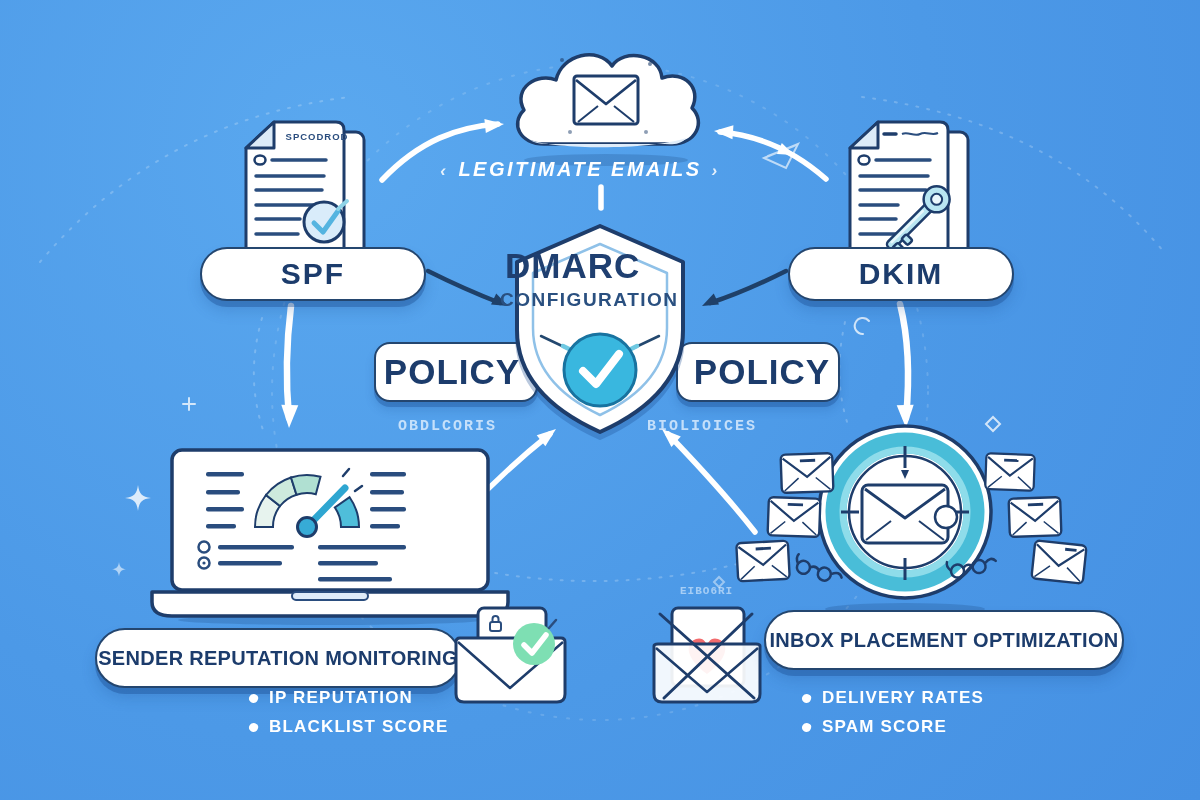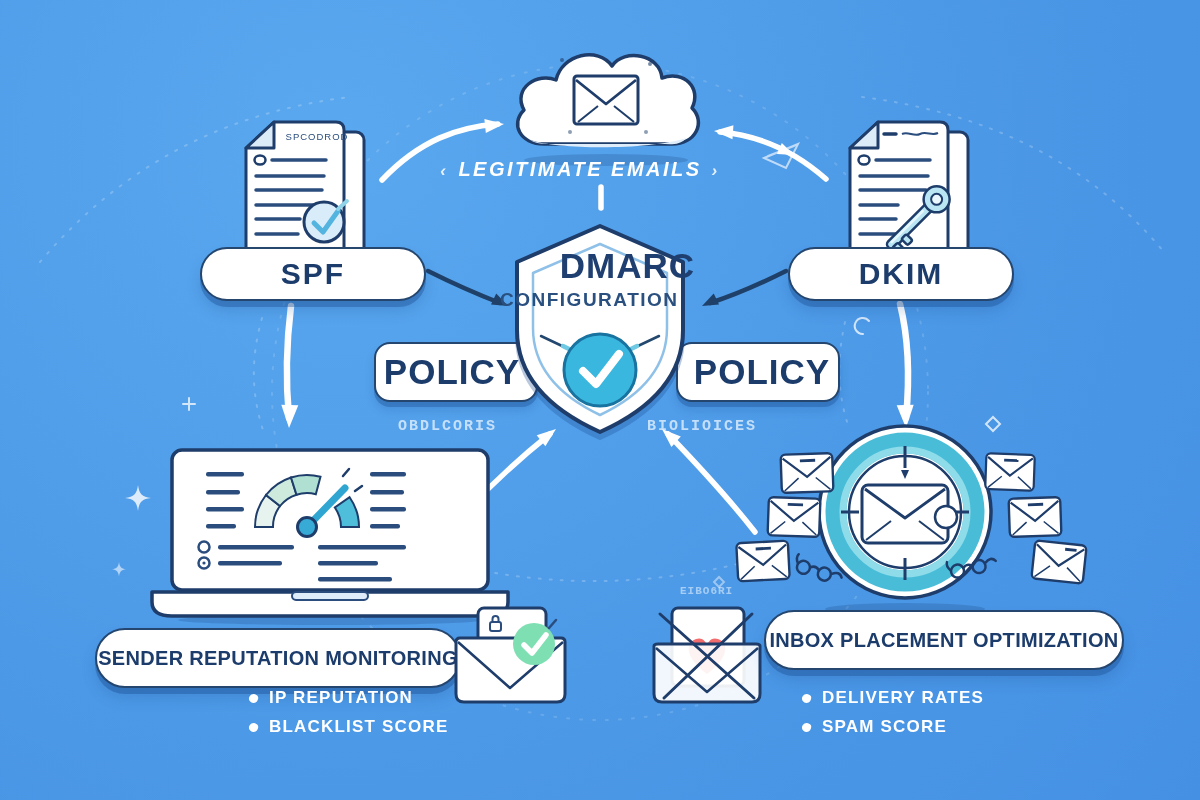--- a/index.html
+++ b/index.html
@@ -29,29 +29,29 @@
   .bullets{position:absolute;z-index:6;display:flex;flex-direction:column;gap:9px;}
   .bullet-row{display:flex;align-items:center;gap:11px;}
   .bullet-dot{width:9px;height:9px;border-radius:55% 45% 50% 50%;background:#ffffff;transform:rotate(18deg);flex:0 0 auto;}
   .bullet-label{color:#ffffff;font-weight:800;font-size:17px;letter-spacing:1.2px;white-space:nowrap;}
   .legit{
     position:absolute;left:400px;top:158px;width:360px;text-align:center;z-index:6;
     color:#ffffff;font-weight:800;font-size:20px;letter-spacing:2.5px;white-space:nowrap;font-style:italic;
   }
   .legit .tick{font-size:17px;opacity:.85;margin:0 10px;font-weight:700;}
   .shield-title{
-    position:absolute;left:505px;top:246px;width:190px;text-align:right;z-index:6;
+    position:absolute;left:505px;top:246px;width:190px;text-align:left;z-index:6;
     color:#1f3f70;font-weight:800;font-size:35px;letter-spacing:1px;
   }
   .shield-sub{
     position:absolute;left:500px;top:289px;width:200px;z-index:6;
     color:#2a5080;font-weight:700;font-size:19px;letter-spacing:1.5px;
   }
   .doc-header{
-    position:absolute;z-index:6;color:#2a4d7e;font-weight:400;font-size:9.5px;
+    position:absolute;z-index:6;color:#2a4d7e;font-weight:700;font-size:9.5px;
     letter-spacing:1px;text-align:center;width:90px;white-space:nowrap;
   }
   .mini-env{position:absolute;z-index:5;}
   .deco{position:absolute;z-index:1;}
 </style>
 </head>
 <body>
 
 <div class="stage">
 

